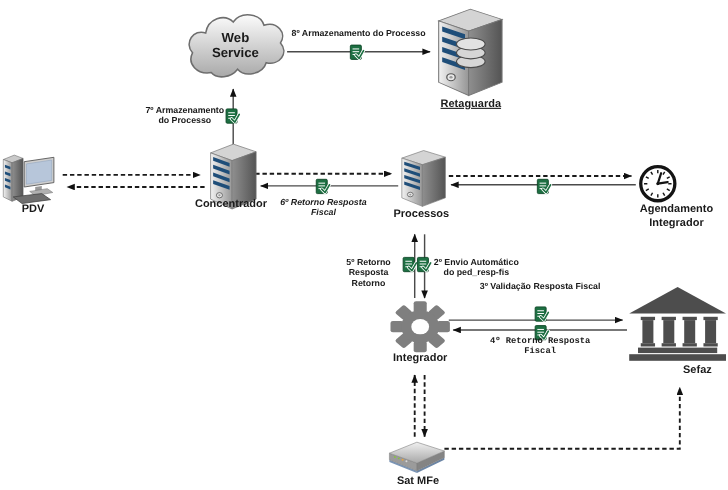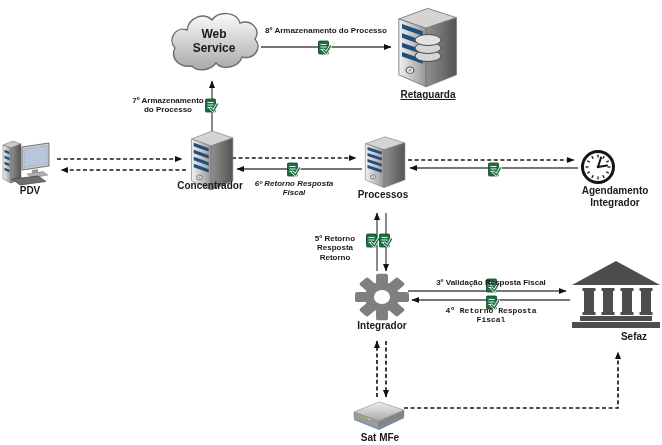--- a/index.html
+++ b/index.html
@@ -206,16 +206,20 @@
   <div class="lbl edge-lbl" style="left:262px;top:26px;width:128px;">8º Armazenamento do Processo</div>
   <div class="lbl edge-lbl" style="left:132px;top:96px;width:72px;">
     <span>7º Armazenamento</span>
     <span>do Processo</span>
   </div>
   <div class="lbl edge-lbl" style="left:244px;top:179px;width:100px;font-style:italic;">6º Retorno Resposta Fiscal</div>
   <div class="lbl edge-lbl" style="left:306px;top:234px;width:58px;">
     <span>5º Retorno</span>
     <span>Resposta Retorno</span>
   </div>
-  <div class="lbl edge-lbl" style="left:432px;top:278px;width:118px;">3º Validação Resposta Fiscal</div>
+  <div class="lbl edge-lbl" style="left:392px;top:234px;width:82px;">
+    <span>2º Envio Automático</span>
+    <span>do ped_resp-fis</span>
+  </div>
+  <div class="lbl edge-lbl" style="left:432px;top:256px;width:118px;">3º Validação Resposta Fiscal</div>
   <div class="lbl edge-lbl" style="left:434px;top:306px;width:114px;font-family:Liberation Mono, monospace;">4º Retorno Resposta Fiscal</div>
 
 </div>
 
 </body></html>

